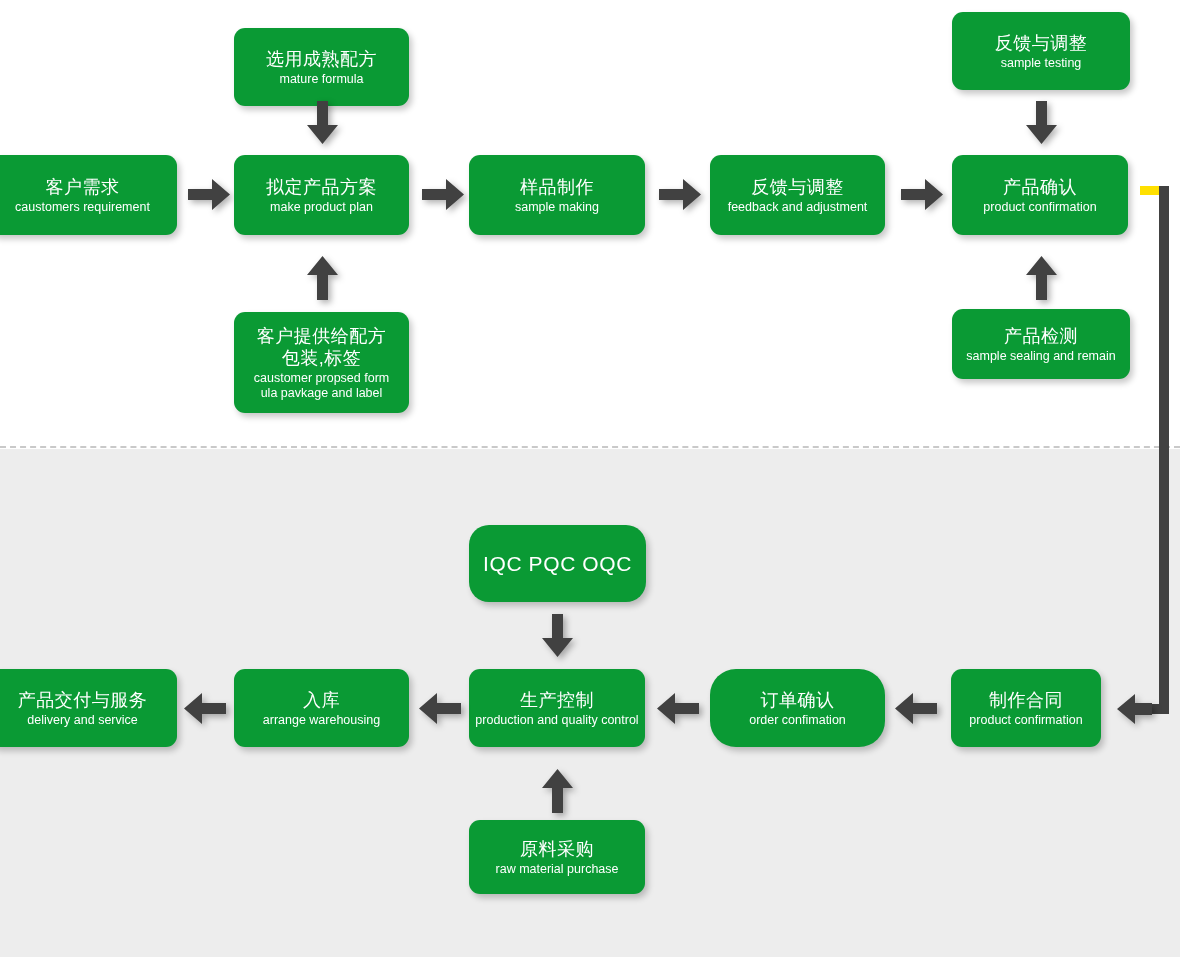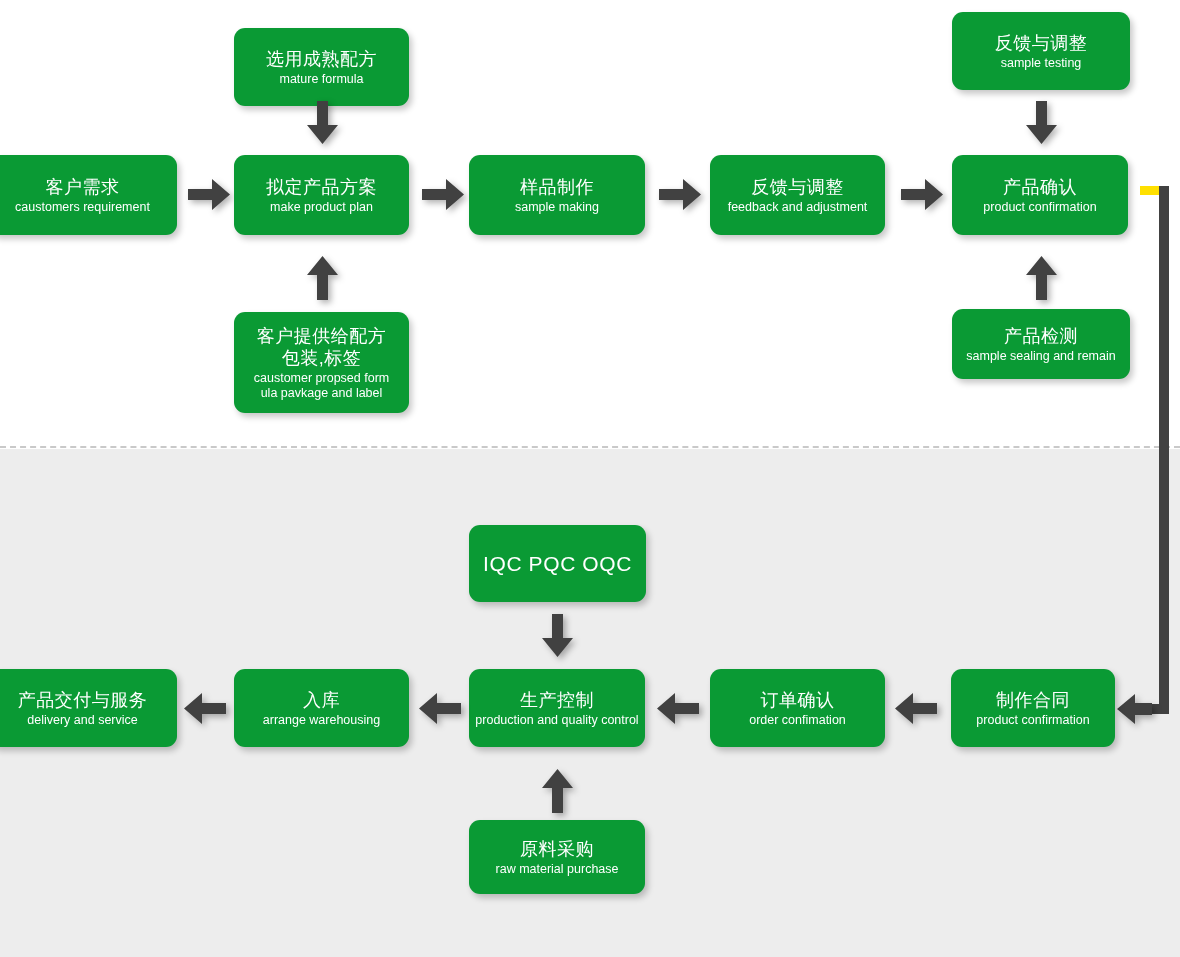--- a/index.html
+++ b/index.html
@@ -193,42 +193,42 @@
 
   <div class="conn-yellow" style="left:1140px; top:186px; width:25px; height:9px;"></div>
   <div class="conn-line" style="left:1159px; top:186px; width:10px; height:528px;"></div>
   <div class="conn-line" style="left:1140px; top:704px; width:29px; height:10px;"></div>
   <div class="arrow" style="left:1117px; top:692px;">
     <svg width="36" height="34" viewBox="0 0 36 34">
       <polygon points="0,17 18,2 18,11 35,11 35,23 18,23 18,32" fill="#414141"></polygon>
     </svg>
   </div>
 
-  <div class="box single" style="left:469px; top:525px; width:177px; height:77px;">
+  <div class="box single" style="left:469px; top:525px; width:177px; height:77px;border-radius:20px;">
     <div class="cn">IQC PQC OQC</div>
   </div>
 
   <div class="arrow" style="left:541px; top:614px;">
     <svg width="33" height="44" viewBox="0 0 33 44">
       <polygon points="11,0 22,0 22,24 32,24 16.5,43 1,24 11,24" fill="#414141"></polygon>
     </svg>
   </div>
 
-  <div class="box" style="left:951px; top:669px; width:164px; height:78px;">
+  <div class="box" style="left:951px; top:669px; width:150px; height:78px;">
     <div class="cn">制作合同</div>
     <div class="en">product confirmation</div>
   </div>
 
   <div class="arrow" style="left:895px; top:692px;">
     <svg width="43" height="33" viewBox="0 0 43 33">
       <polygon points="0,16.5 18,1 18,11 42,11 42,22 18,22 18,32" fill="#414141"></polygon>
     </svg>
   </div>
 
-  <div class="box" style="left:710px; top:669px; width:175px; height:78px;">
+  <div class="box" style="left:710px; top:669px; width:175px; height:78px;border-radius:26px;">
     <div class="cn">订单确认</div>
     <div class="en">order confimation</div>
   </div>
 
   <div class="arrow" style="left:657px; top:692px;">
     <svg width="43" height="33" viewBox="0 0 43 33">
       <polygon points="0,16.5 18,1 18,11 42,11 42,22 18,22 18,32" fill="#414141"></polygon>
     </svg>
   </div>
 

